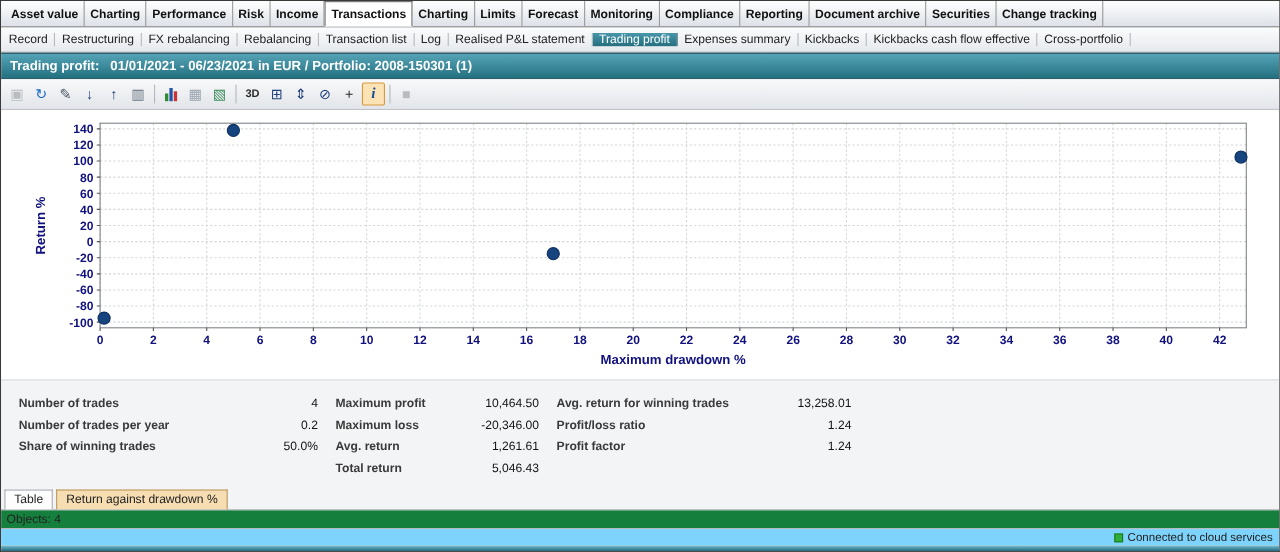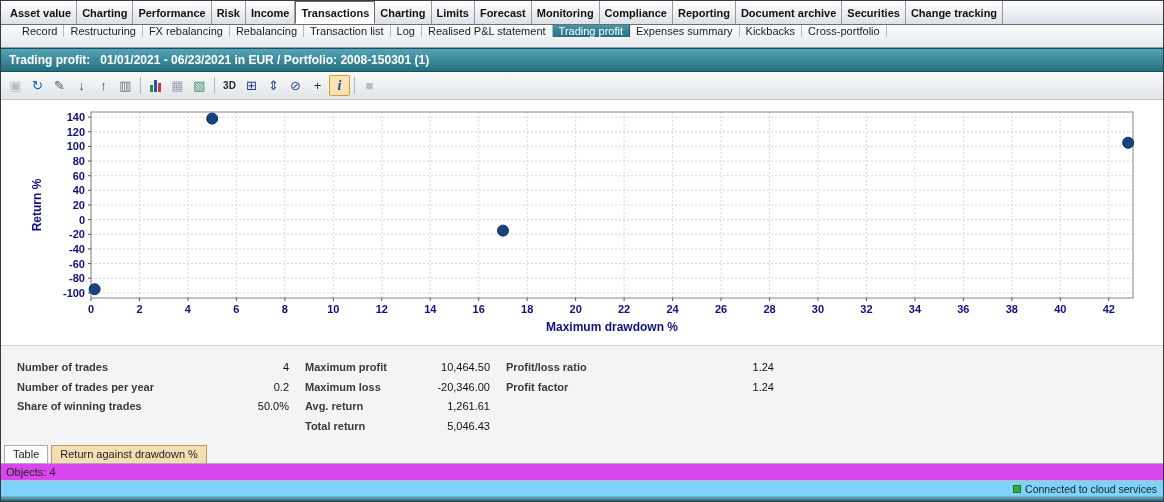--- a/index.html
+++ b/index.html
@@ -9,21 +9,21 @@
          display:flex; flex-direction:column; overflow:hidden; }
 
   
   .menubar { display:flex; align-items:stretch; height:24px; padding-left:4px;
              background:linear-gradient(#ffffff,#dde2e8); border-bottom:1px solid #6d6d6d; flex:0 0 auto; }
   .menu-item { display:flex; align-items:center; padding:0 5px; font-size:11px; font-weight:bold;
                color:#111; border-right:1px solid #9a9a9a; white-space:nowrap; cursor:default; }
   .menu-item.selected { background:#fff; border:1px solid #6d6d6d; border-bottom-color:#fff; }
 
   
-  .subtabs { display:flex; align-items:flex-start; height:23px; padding-left:15px;
+  .subtabs { display:flex; align-items:center; height:23px; padding-left:1px;
              background:linear-gradient(#fbfcfd,#e6e9ed); border-bottom:1px solid #9aa0a6; flex:0 0 auto; }
   .subtab { display:flex; align-items:center; padding:0 6px; font-size:11px; color:#222;
             border-right:1px solid #b6babe; white-space:nowrap; cursor:default; }
   .subtab.selected { background:linear-gradient(#4796ab,#256f7e); color:#fff; border-right:1px solid #1d5968; }
 
   
   .titlebar { height:24px; background:linear-gradient(#55a4b7,#23707f);
               border-top:1px solid #184f5c; border-bottom:1px solid #184f5c;
               color:#fff; font-size:12px; font-weight:bold; display:flex; align-items:center;
               padding:0 8px; flex:0 0 auto; }
@@ -58,21 +58,21 @@
   .stat-value { margin-left:auto; color:#111; text-align:right; }
 
   
   .bottom-tabs { height:22px; display:flex; align-items:flex-end; padding:0 0 0 3px; gap:3px;
                  background:#f3f4f6; border-bottom:1px solid #a8acb0; flex:0 0 auto; }
   .btab { font-size:11px; padding:2px 8px 3px; border:1px solid #a8acb0; border-bottom:none;
           background:#fdfdfd; color:#222; white-space:nowrap; cursor:default; }
   .btab.selected { background:#f6ddb2; border-color:#b99a64; }
 
   
-  .objectsbar { height:17px; background:#d946ef; border-bottom:1px solid #b7bbbf; font-size:11px;
+  .objectsbar { height:17px; background:#15803d; border-bottom:1px solid #b7bbbf; font-size:11px;
                 color:#222; display:flex; align-items:center; padding:0 5px; flex:0 0 auto; }
   .statusstrip { height:15px; background:#7dd3fc; display:flex; align-items:center; justify-content:flex-end;
                  padding:0 6px; font-size:10.5px; color:#222; gap:4px; flex:0 0 auto; }
   .green-dot { width:8px; height:8px; background:#2fae3a; border:1px solid #1c7a24; display:inline-block; }
   .bottomstrip { flex:1 1 auto; background:linear-gradient(#79bccd,#1f6a80); }
 </style>
 </head>
 <body>
 
 <div class="app">
@@ -97,20 +97,21 @@
       <div class="subtab">Record</div>
       <div class="subtab">Restructuring</div>
       <div class="subtab">FX rebalancing</div>
       <div class="subtab">Rebalancing</div>
       <div class="subtab">Transaction list</div>
       <div class="subtab">Log</div>
       <div class="subtab">Realised P&amp;L statement</div>
       <div class="subtab selected">Trading profit</div>
       <div class="subtab">Expenses summary</div>
       <div class="subtab">Kickbacks</div>
+      <div class="subtab">Kickbacks cash flow effective</div>
       <div class="subtab">Cross-portfolio</div>
     </div>
   <div class="titlebar">
     <span>Trading profit:   01/01/2021 - 06/23/2021 in EUR / Portfolio: 2008-150301 (1)</span>
   </div>
   <div class="toolbar">
       <div class="tbtn disabled">▣</div>
       <div class="tbtn" style="color: rgb(22, 104, 200);">↻</div>
       <div class="tbtn" style="color: rgb(74, 85, 96);">✎</div>
       <div class="tbtn" style="color: rgb(32, 64, 124);">↓</div>
@@ -288,20 +289,24 @@
           <span class="stat-label">Avg. return</span>
           <span class="stat-value">1,261.61</span>
         </div>
         <div class="stat-row">
           <span class="stat-label">Total return</span>
           <span class="stat-value">5,046.43</span>
         </div>
       </div>
       <div class="stat-col">
         <div class="stat-row">
+          <span class="stat-label">Avg. return for winning trades</span>
+          <span class="stat-value">13,258.01</span>
+        </div>
+        <div class="stat-row">
           <span class="stat-label">Profit/loss ratio</span>
           <span class="stat-value">1.24</span>
         </div>
         <div class="stat-row">
           <span class="stat-label">Profit factor</span>
           <span class="stat-value">1.24</span>
         </div>
       </div>
     </div>
   <div class="bottom-tabs">

